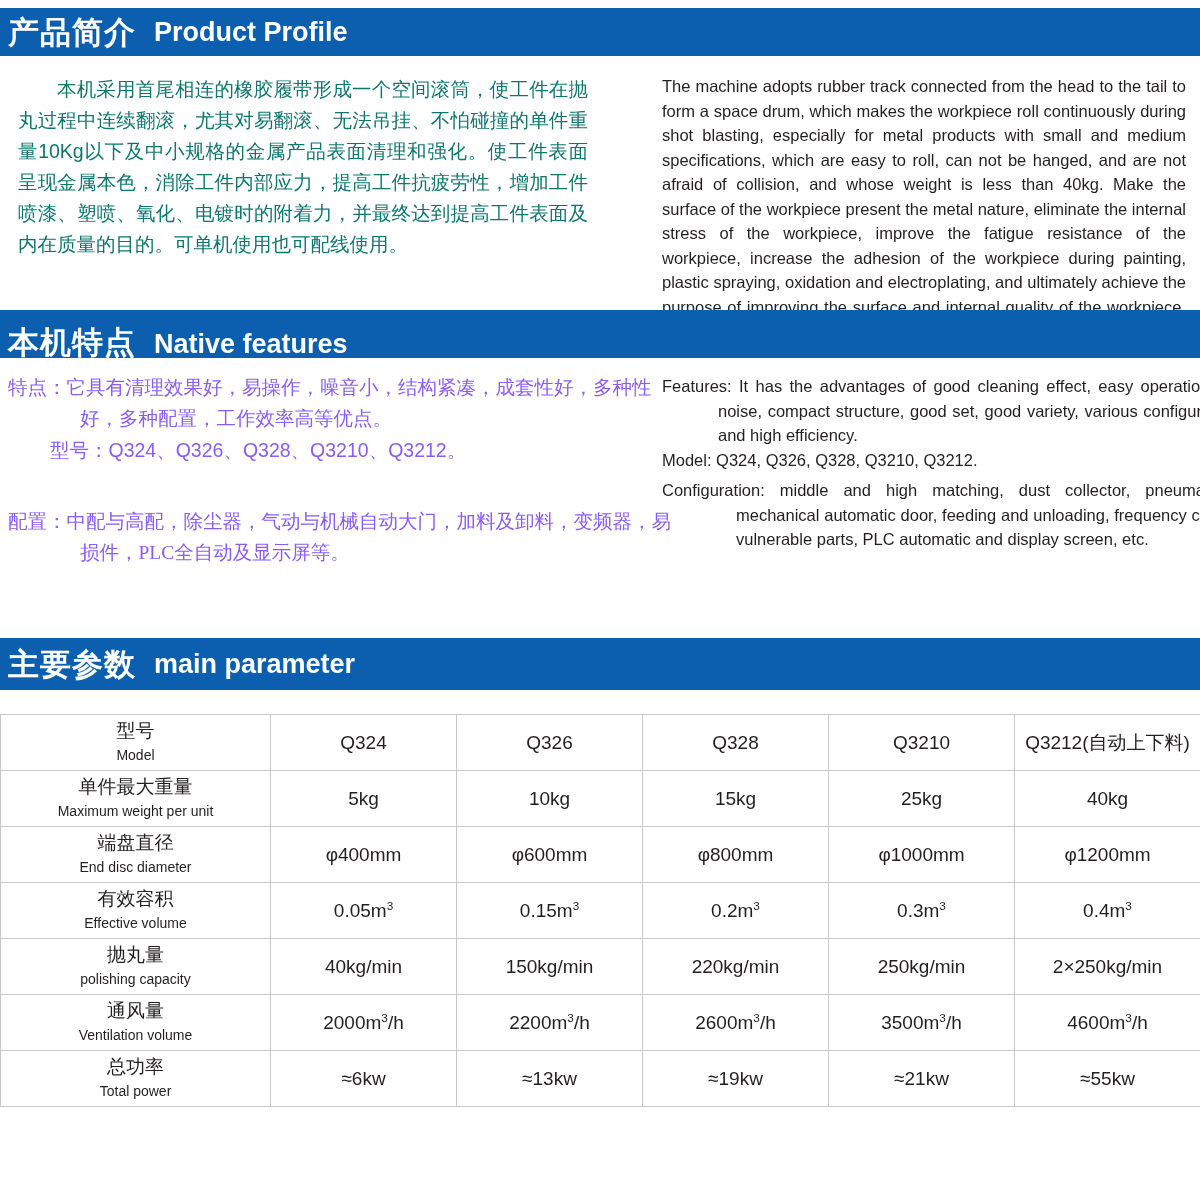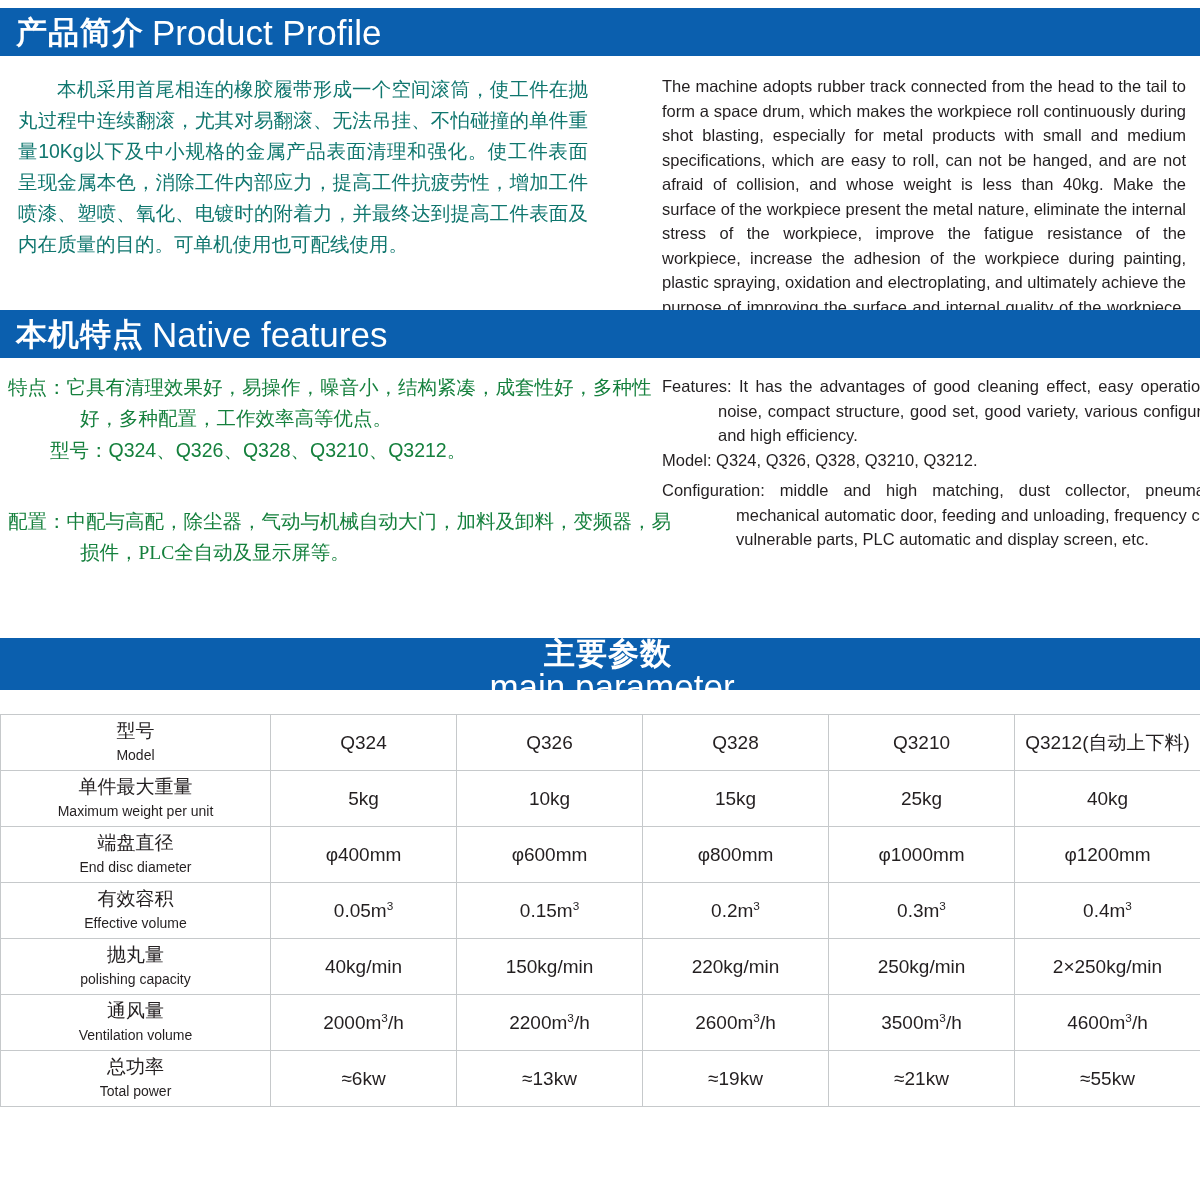--- a/index.html
+++ b/index.html
@@ -19,38 +19,38 @@
   
   .section-bar {
     position: absolute;
     left: 0;
     width: 1200px;
     background: #0b5fae;
     color: #ffffff;
     display: flex;
     align-items: center;
     box-sizing: border-box;
-    padding-left: 16px;
+    padding-left: 8px;
   }
   .section-bar .cn {
     font-size: 31px;
     font-weight: bold;
     letter-spacing: 1px;
     line-height: 1;
   }
   .section-bar .en {
-    font-size: 35px;
-    margin-left: 8px;
+    font-size: 27px;
+    margin-left: 18px;
     line-height: 1;
-    font-weight: normal;
+    font-weight: bold;
   }
 
   #bar-profile  { top: 8px;   height: 48px; }
-  #bar-features { top: 310px; height: 48px; }
-  #bar-params   { top: 638px; height: 52px; flex-direction: column; }
+  #bar-features { top: 310px; height: 48px; align-items: flex-end; }
+  #bar-params   { top: 638px; height: 52px; }
 
   
   #profile-cn {
     position: absolute;
     left: 18px;
     top: 74px;
     width: 570px;
     font-size: 19.5px;
     line-height: 31px;
     text-align: justify;
@@ -68,21 +68,21 @@
     color: #231f20;
   }
 
   
   .feat-cn-row {
     position: absolute;
     left: 8px;
     width: 600px;
     font-size: 19.5px;
     line-height: 31px;
-    color: #15803d;
+    color: #8b5cf6;
   }
   #feat-cn-1 { top: 372px; }
   #feat-cn-2 { top: 435px; margin-left: 42px; }
   #feat-cn-3 { top: 506px; font-family: Liberation Serif, serif; }
   .hang { padding-left: 72px; text-indent: -72px; }
   .hang2 { padding-left: 72px; text-indent: -72px; }
 
   .feat-en-row {
     position: absolute;
     left: 662px;

